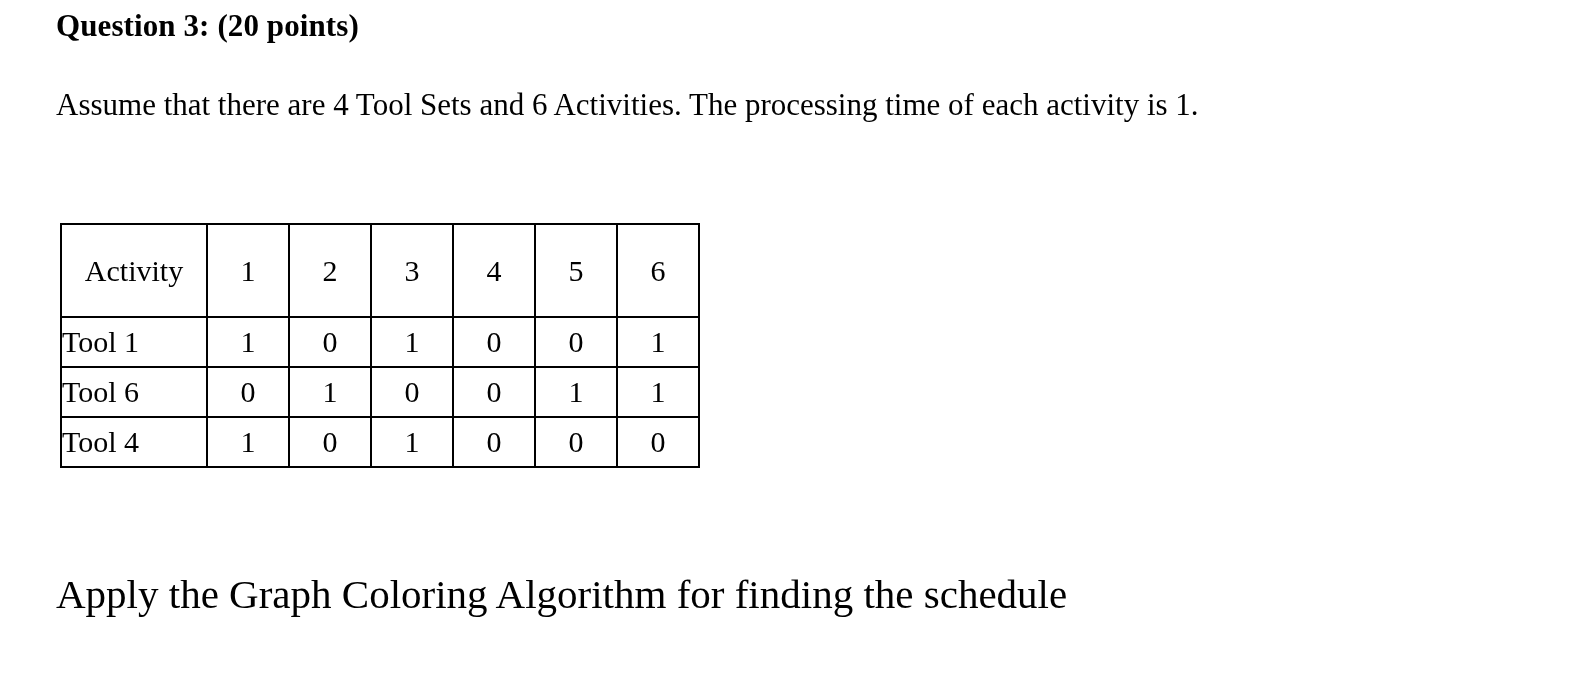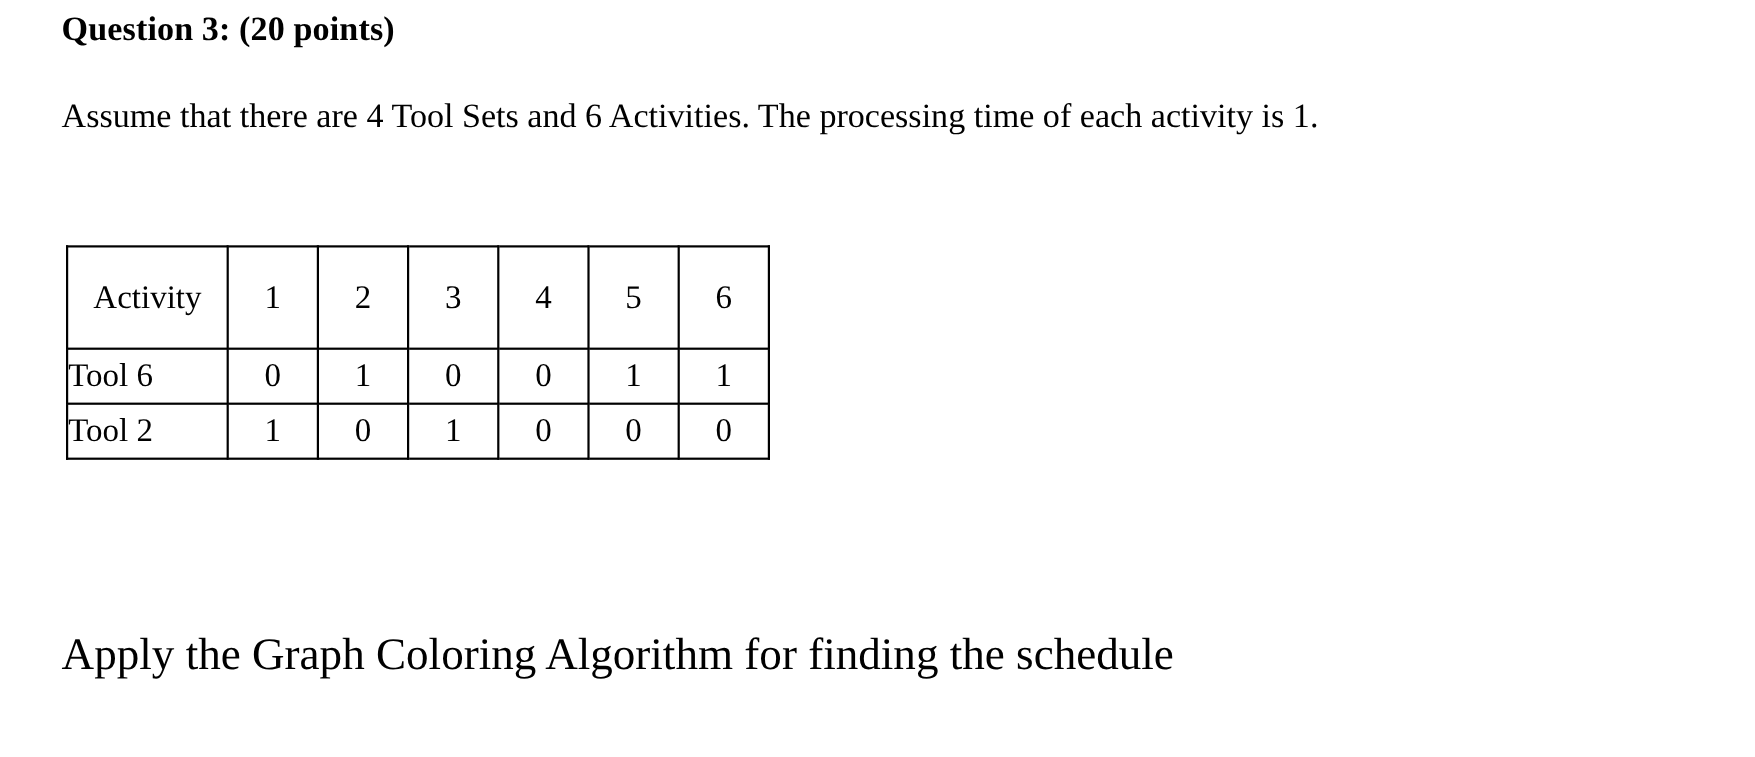--- a/index.html
+++ b/index.html
@@ -126,30 +126,39 @@
         <th class="col-header">1</th>
         <th class="col-header">2</th>
         <th class="col-header">3</th>
         <th class="col-header">4</th>
         <th class="col-header">5</th>
         <th class="col-header">6</th>
       </tr>
     </thead>
     <tbody>
       <tr>
+        <td class="row-label">Tool 1</td>
+        <td class="cell-value">1</td>
+        <td class="cell-value">0</td>
+        <td class="cell-value">1</td>
+        <td class="cell-value">0</td>
+        <td class="cell-value">0</td>
+        <td class="cell-value">1</td>
+      </tr>
+      <tr>
         <td class="row-label">Tool 6</td>
         <td class="cell-value">0</td>
         <td class="cell-value">1</td>
         <td class="cell-value">0</td>
         <td class="cell-value">0</td>
         <td class="cell-value">1</td>
         <td class="cell-value">1</td>
       </tr>
       <tr>
-        <td class="row-label">Tool 2</td>
+        <td class="row-label">Tool 4</td>
         <td class="cell-value">1</td>
         <td class="cell-value">0</td>
         <td class="cell-value">1</td>
         <td class="cell-value">0</td>
         <td class="cell-value">0</td>
         <td class="cell-value">0</td>
       </tr>
     </tbody>
   </table>
 

